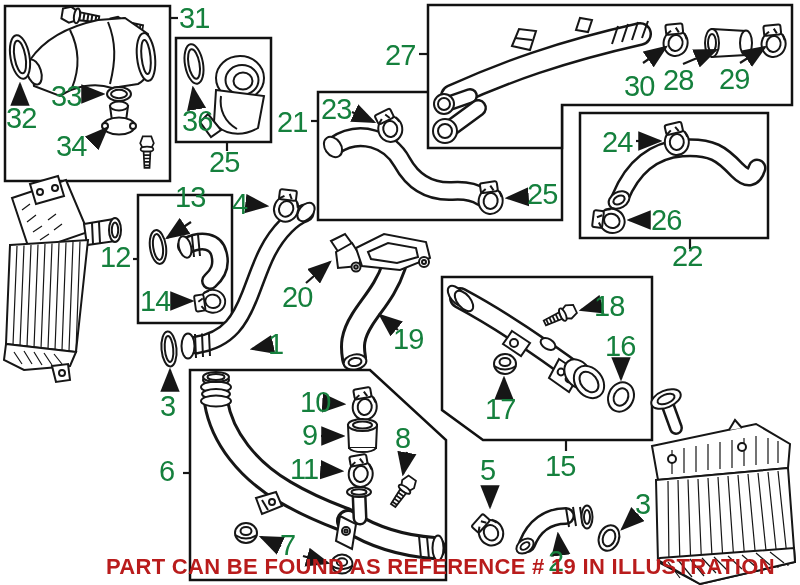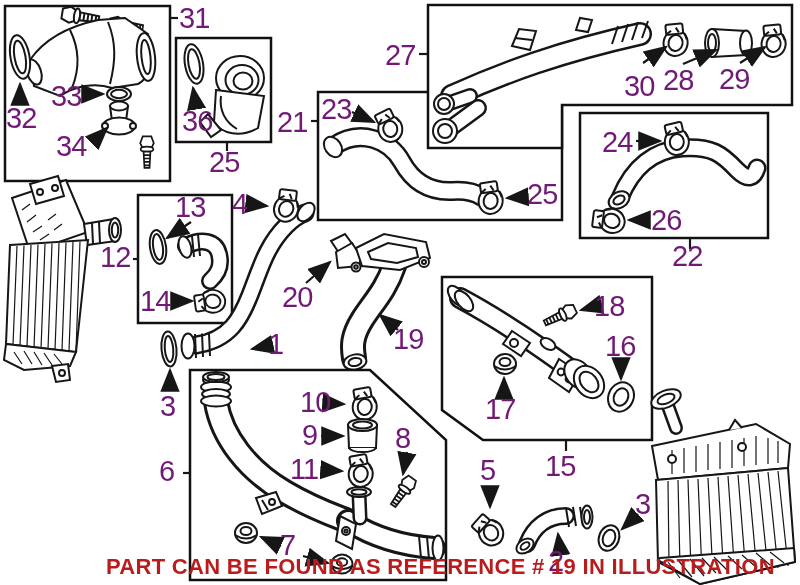--- a/index.html
+++ b/index.html
@@ -1,19 +1,19 @@
 <!DOCTYPE html>
 <html><head>
 <meta charset="utf-8">
 <style>
   html,body{margin:0;padding:0;background:#fff;}
   #stage{position:relative;width:800px;height:585px;background:#fff;overflow:hidden;
          font-family:"Liberation Sans",sans-serif;}
   #art{position:absolute;left:0;top:0;}
-  .lbl{position:absolute;font-size:29px;line-height:1;color:#701a75;letter-spacing:-1px;
+  .lbl{position:absolute;font-size:29px;line-height:1;color:#15803d;letter-spacing:-1px;
        white-space:nowrap;z-index:5;}
   .notice{position:absolute;left:106px;top:554px;font-size:22px;font-weight:bold;
           color:#cc1111;letter-spacing:.3px;white-space:nowrap;z-index:9;}
   .ln{fill:none;stroke:#161616;stroke-width:2;}
   .fw{fill:#fff;stroke:#161616;stroke-width:2;}
   .bx{fill:#fff;stroke:#111;stroke-width:2.5;}
   .hO{fill:none;stroke:#161616;stroke-linecap:round;}
   .hI{fill:none;stroke:#fff;stroke-linecap:round;}
   .ar{stroke:#161616;stroke-width:2.2;fill:none;marker-end:url(#ah);}
   .cn{stroke:#161616;stroke-width:2.2;}
@@ -343,21 +343,21 @@
 <div class="lbl" style="left:321px;top:95px">23</div>
 <div class="lbl" style="left:527px;top:180px">25</div>
 <div class="lbl" style="left:385px;top:41px">27</div>
 <div class="lbl" style="left:624px;top:72px">30</div>
 <div class="lbl" style="left:663px;top:66px">28</div>
 <div class="lbl" style="left:719px;top:65px">29</div>
 <div class="lbl" style="left:602px;top:128px">24</div>
 <div class="lbl" style="left:651px;top:206px">26</div>
 <div class="lbl" style="left:672px;top:242px">22</div>
 <div class="lbl" style="left:100px;top:243px">12</div>
-<div class="lbl" style="left:175px;top:193px">13</div>
+<div class="lbl" style="left:175px;top:183px">13</div>
 <div class="lbl" style="left:140px;top:287px">14</div>
 <div class="lbl" style="left:232px;top:190px">4</div>
 <div class="lbl" style="left:268px;top:330px">1</div>
 <div class="lbl" style="left:160px;top:392px">3</div>
 <div class="lbl" style="left:282px;top:283px">20</div>
 <div class="lbl" style="left:393px;top:325px">19</div>
 <div class="lbl" style="left:594px;top:292px">18</div>
 <div class="lbl" style="left:605px;top:332px">16</div>
 <div class="lbl" style="left:485px;top:395px">17</div>
 <div class="lbl" style="left:545px;top:452px">15</div>

